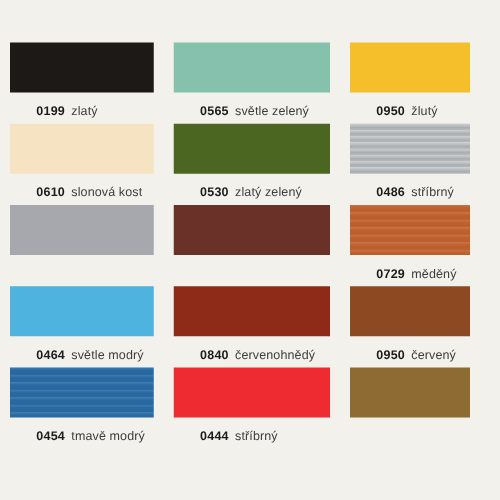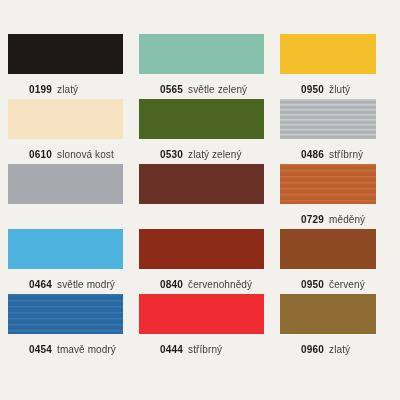--- a/index.html
+++ b/index.html
@@ -170,16 +170,15 @@
       <div class="swatch-cell">
         <div class="swatch-chip-wrap">
           <div class="swatch-chip" style="background: rgb(238, 43, 49);"></div>
         </div>
         <div class="swatch-label"><span class="swatch-code">0444</span><span class="swatch-name">stříbrný</span></div>
       </div>
       <div class="swatch-cell">
         <div class="swatch-chip-wrap">
           <div class="swatch-chip" style="background: rgb(141, 107, 51);"></div>
         </div>
-        <div class="swatch-label"><span class="swatch-code">0960</span><span class="swatch-name">zlatý</span></div>
       </div>
     </div>
 </div>
 
 </body></html>

